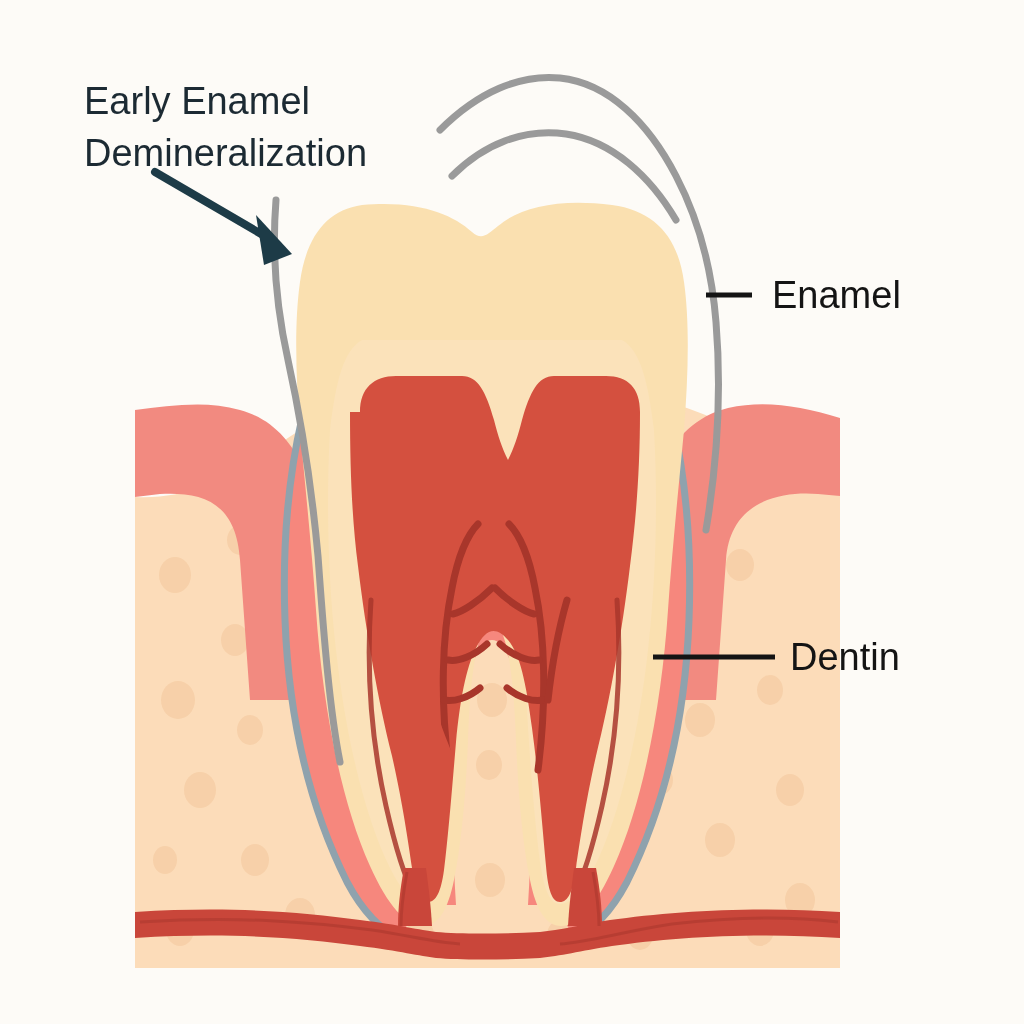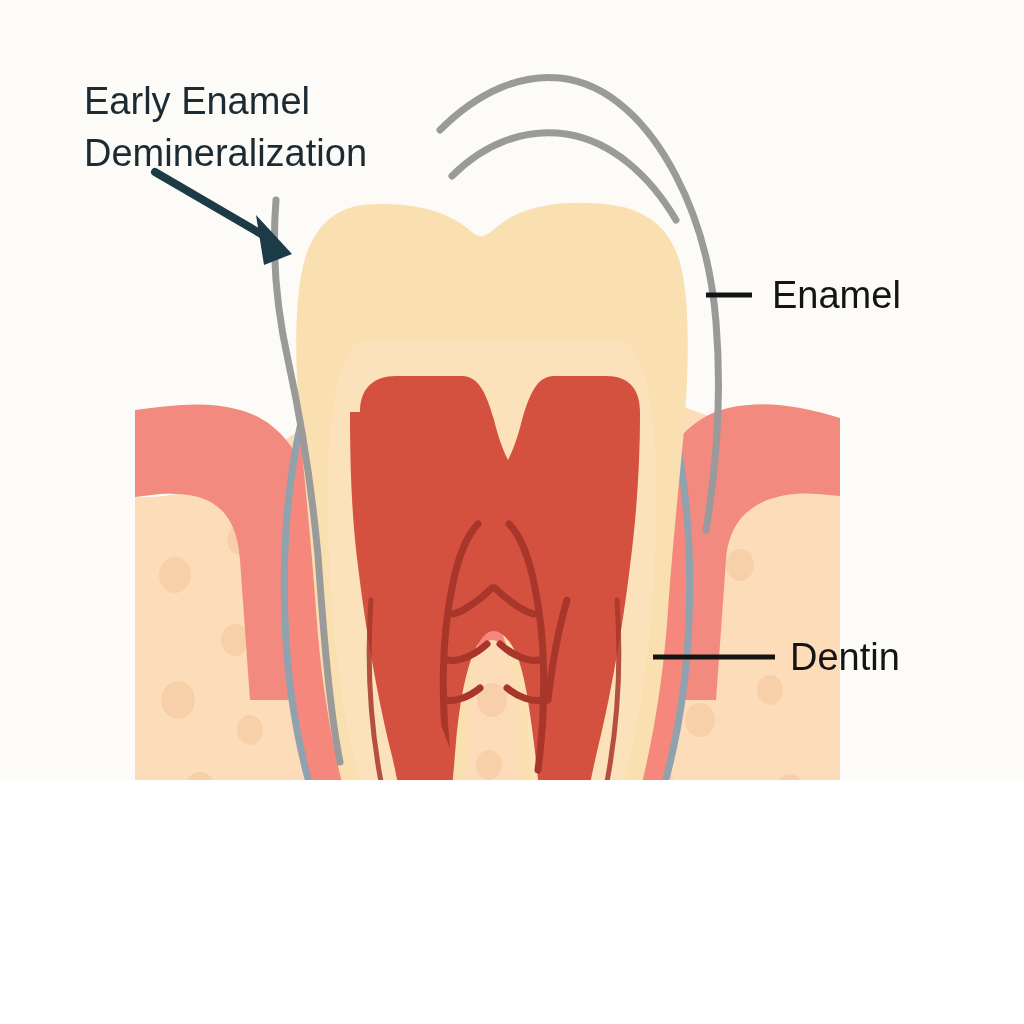--- a/index.html
+++ b/index.html
@@ -7,21 +7,21 @@
     margin: 0;
     padding: 0;
     background: #ffffff;
   }
   body {
     font-family: "Liberation Sans", sans-serif;
   }
   #stage {
     position: relative;
     width: 1024px;
-    height: 780px;
+    height: 1024px;
     overflow: hidden;
     background: #fdfbf7;
     text-decoration: underline;
   }
   #figure {
     position: absolute;
     inset: 0;
     width: 1024px;
     height: 1024px;
     display: block;

